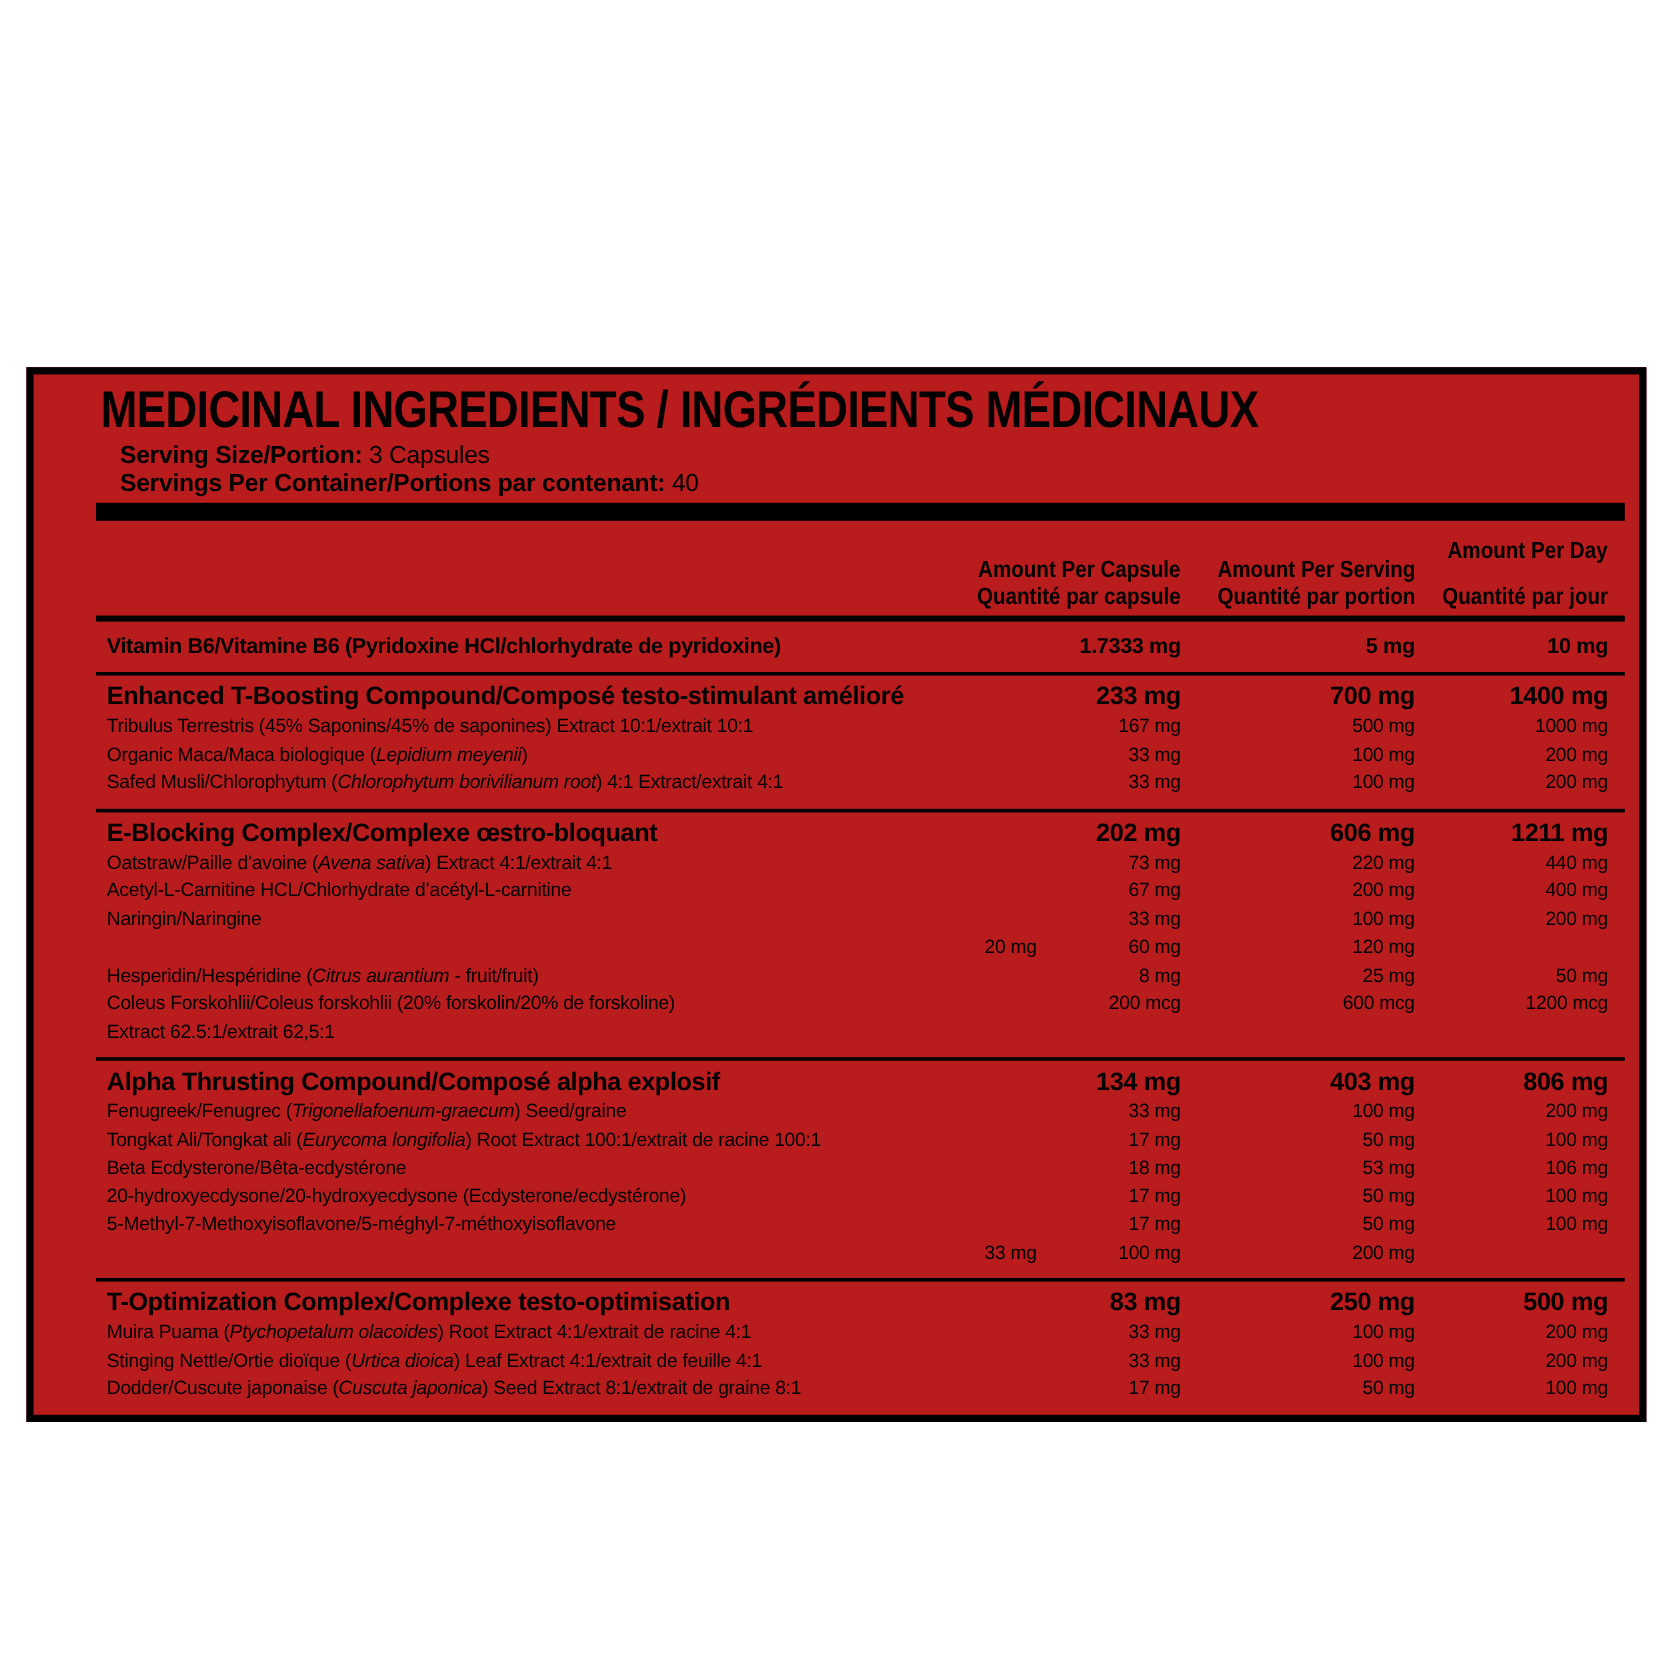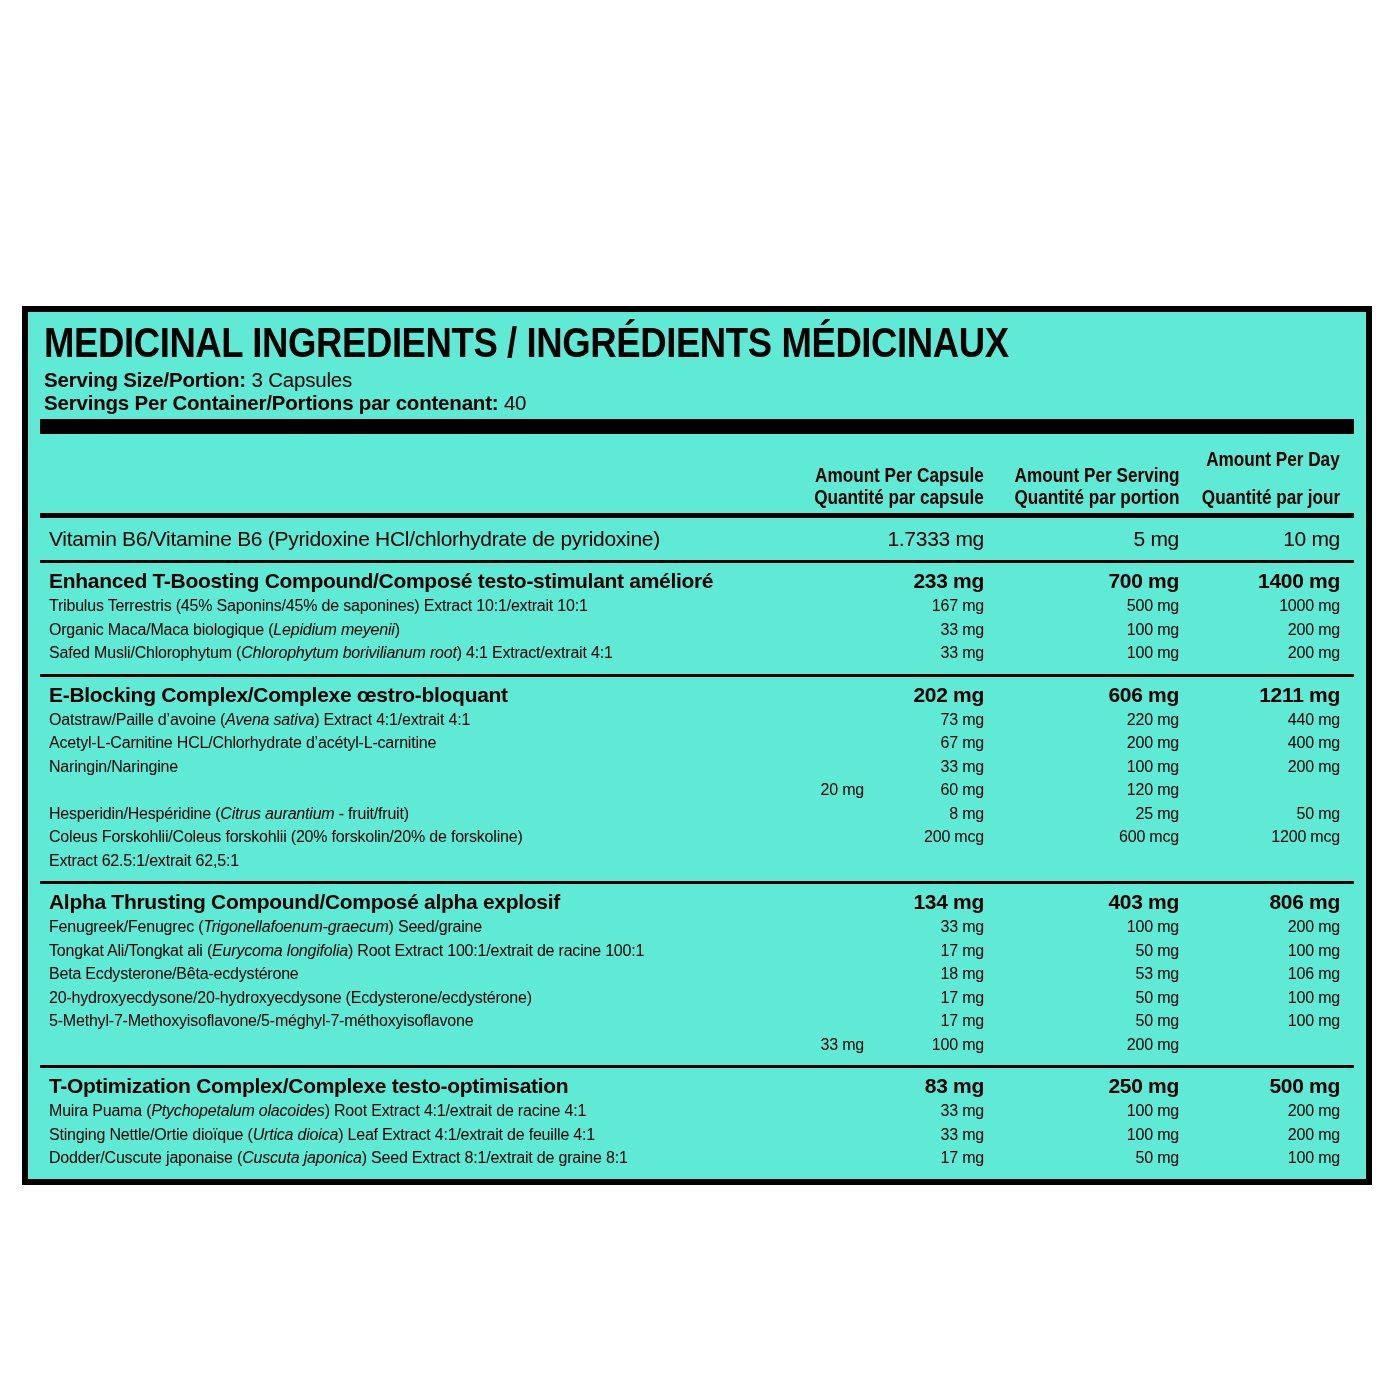--- a/index.html
+++ b/index.html
@@ -10,38 +10,39 @@
     color:#000;
     position:relative;
     -webkit-font-smoothing:antialiased;
   }
   .label-box{
     position:absolute;
     left:22px; top:306px;
     width:1350px;
     box-sizing:border-box;
     border:6px solid #000;
-    background:#5eead4;
+    background:#b91c1c;
+    padding-left:40px;
   }
   .panel-inner{ padding:2px 12px 0 12px; }
 
   .title{
     font-weight:bold;
     font-size:43px;
     line-height:48px;
     white-space:nowrap;
     transform:scaleX(0.85);
     transform-origin:0 50%;
     letter-spacing:-0.5px;
     margin:4px 0 2px 4px;
   }
   .serving-line{
     font-size:20.5px;
     line-height:23px;
-    margin-left:4px;
+    margin-left:20px;
     letter-spacing:-0.2px;
   }
   .serving-line b{ letter-spacing:-0.2px; }
 
   .black-bar{
     height:15px;
     background:#000;
     margin:5px 0 7px 0;
   }
 
@@ -75,22 +76,22 @@
   .row{
     display:grid;
     grid-template-columns:1fr 120px 195px 161px;
     padding:0 14px 0 9px;
     align-items:start;
   }
   .row .name{ text-align:left; }
   .row .val{ text-align:right; white-space:nowrap; }
 
   .single-row{
-    font-weight:normal;
-    font-size:21px;
+    font-weight:bold;
+    font-size:18px;
     line-height:25px;
     letter-spacing:-0.3px;
     padding-top:8px;
     padding-bottom:9px;
   }
   .section{ padding:5px 0 9px 0; }
   .section-header{
     font-weight:bold;
     font-size:21px;
     line-height:26px;

